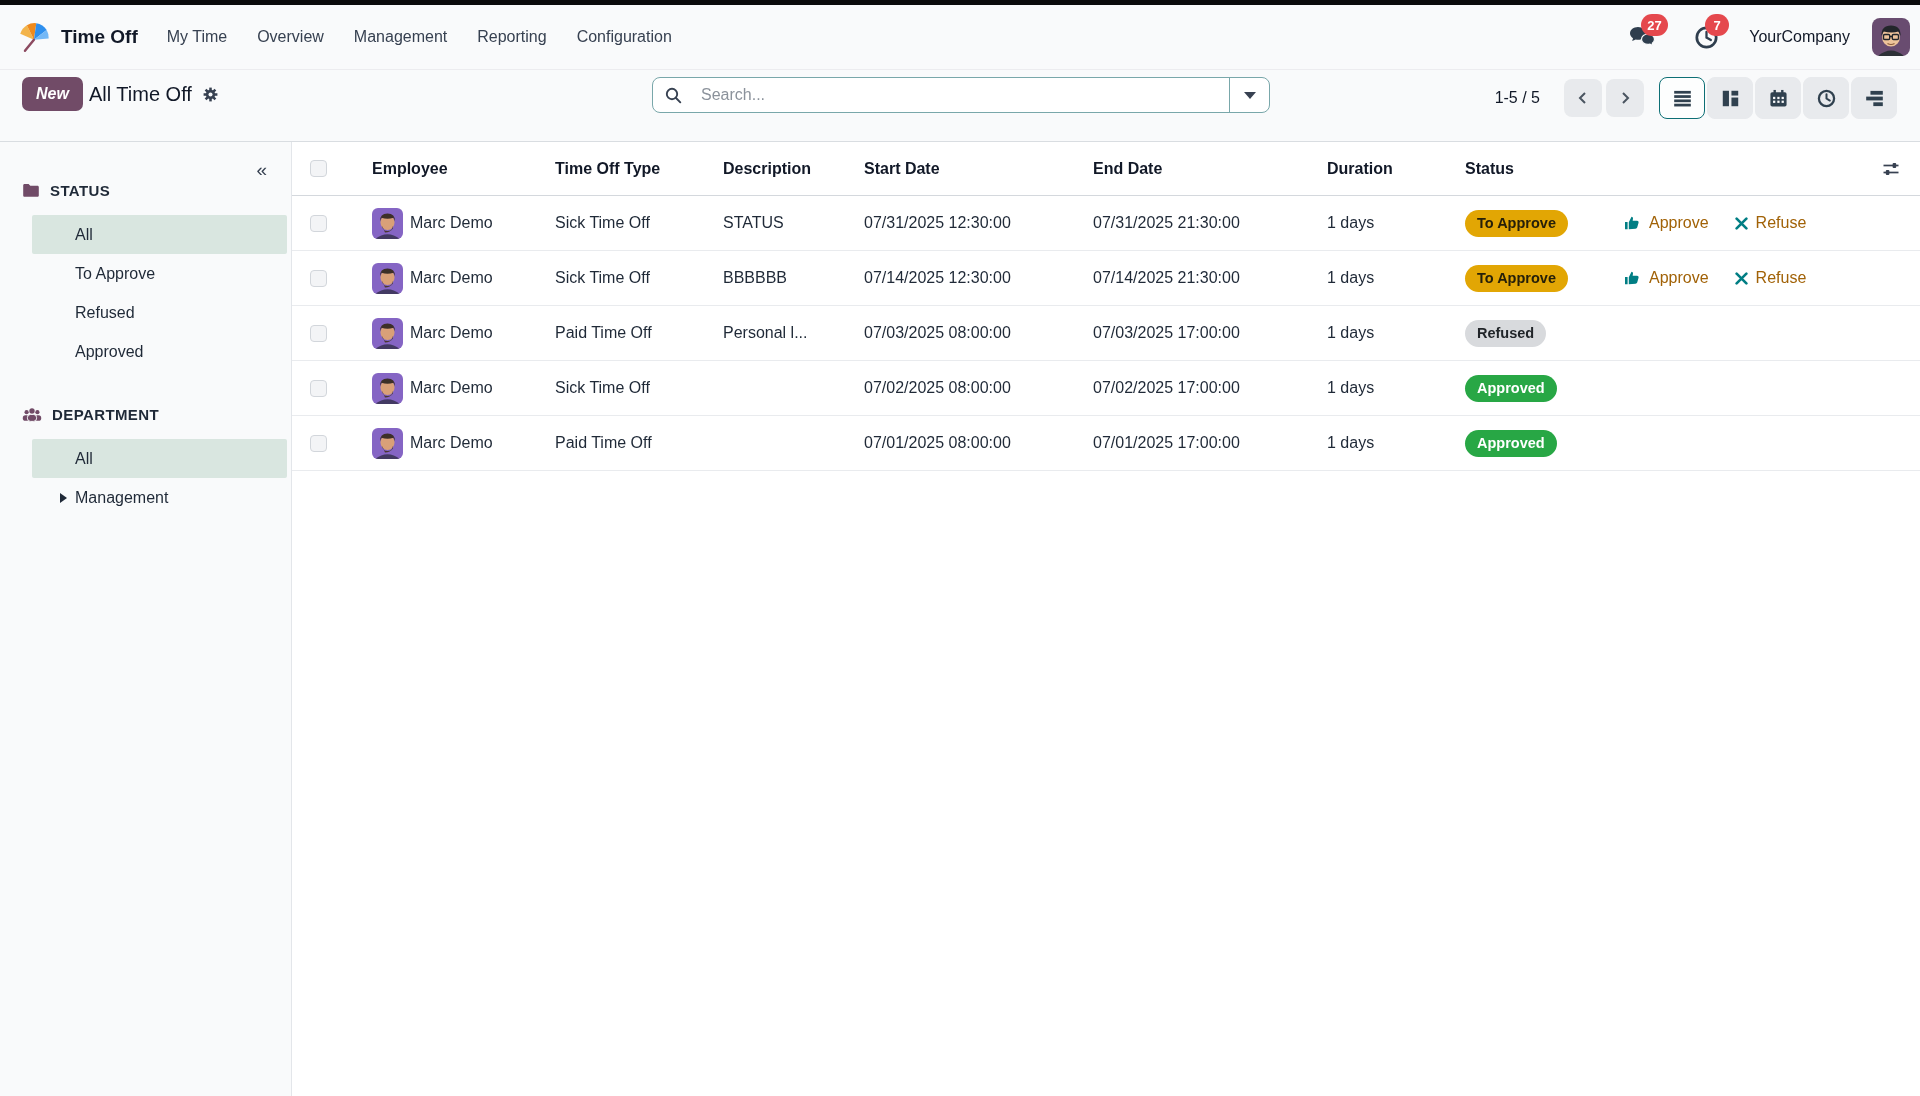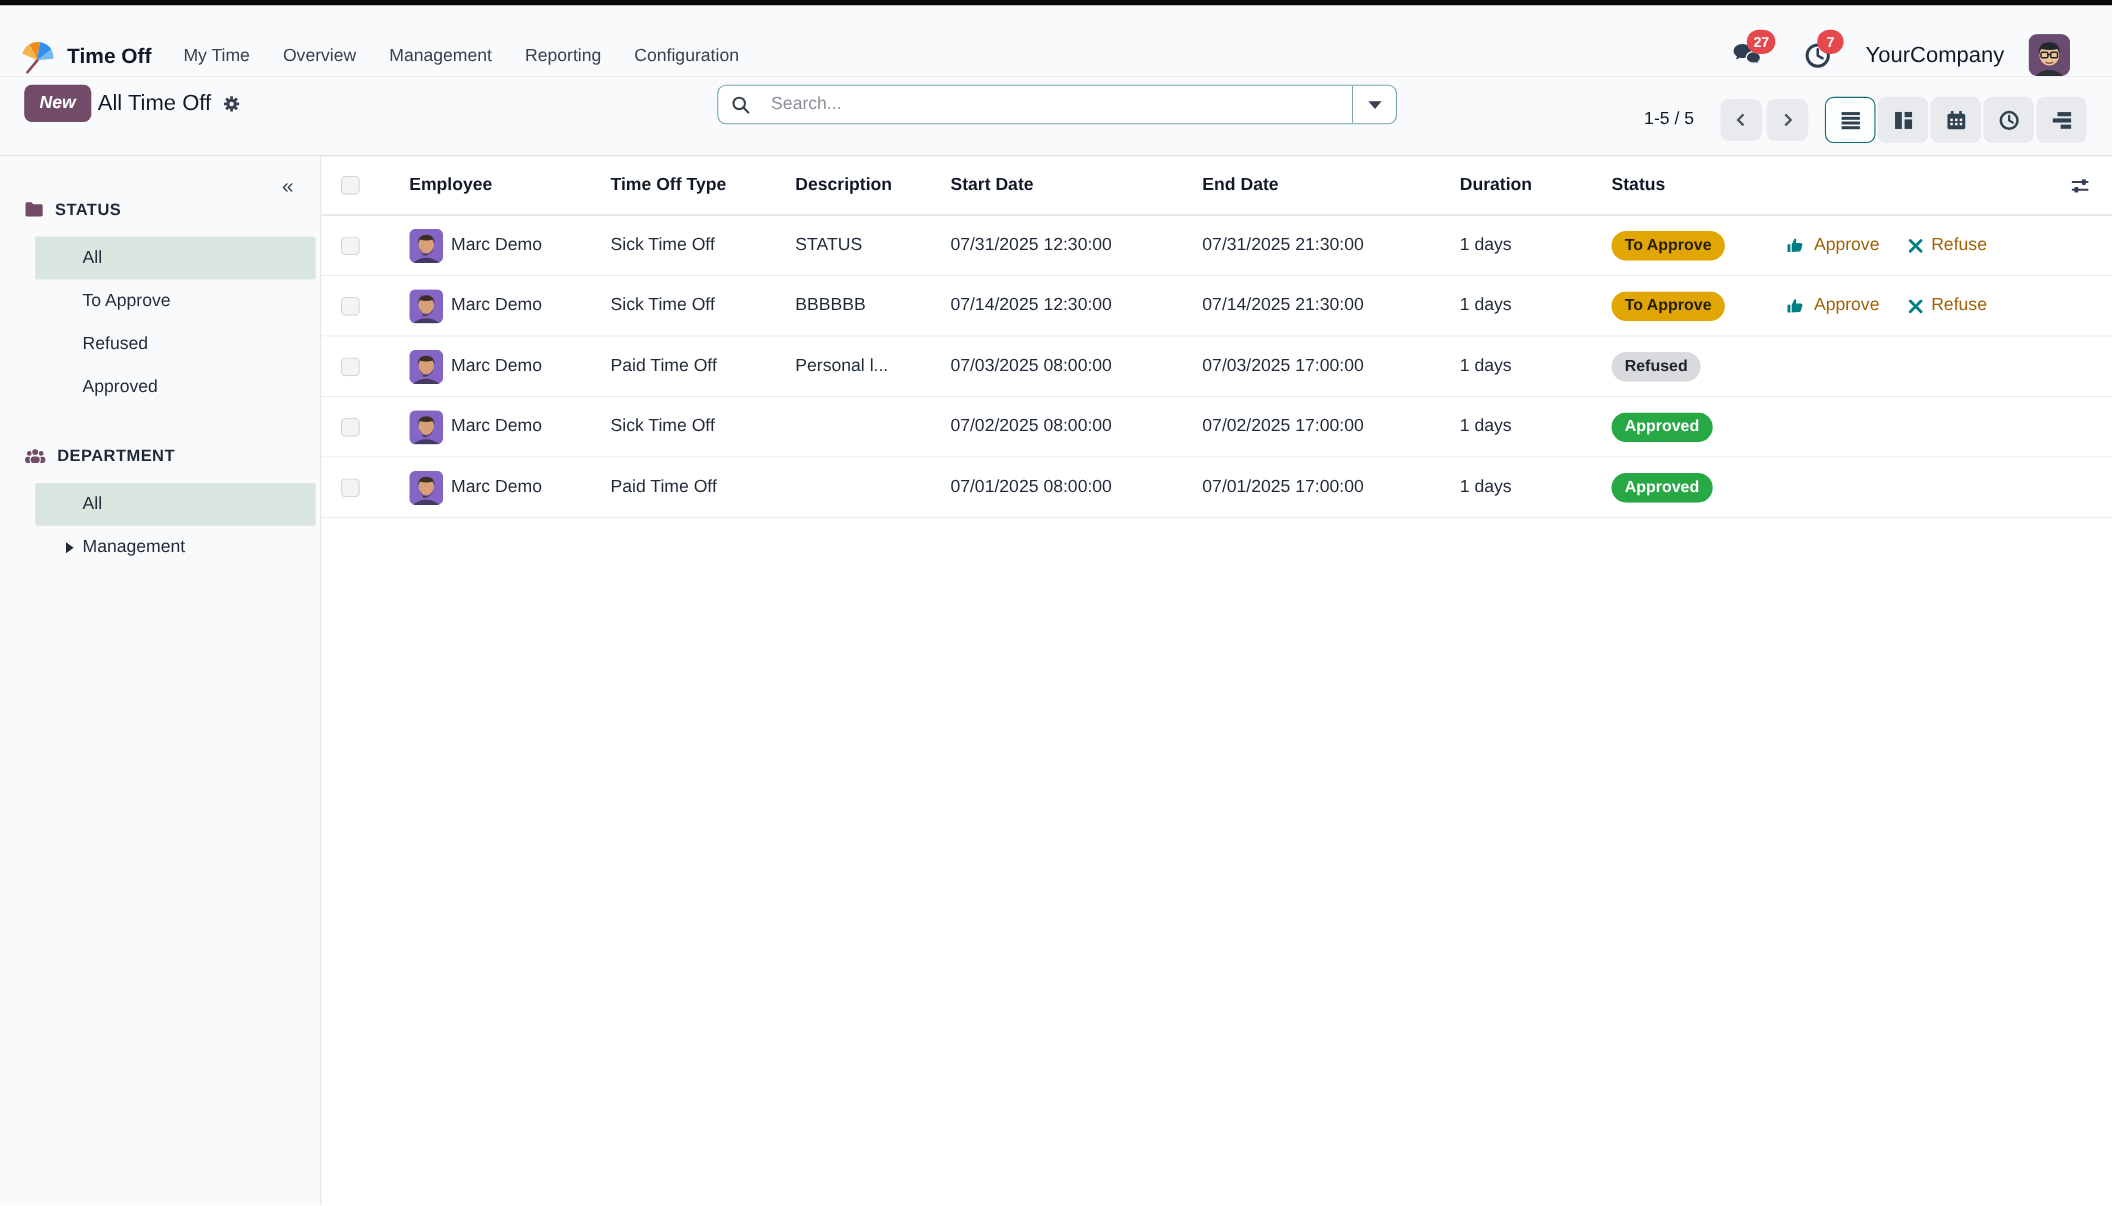--- a/index.html
+++ b/index.html
@@ -2,34 +2,34 @@
 <html><head>
 <meta charset="utf-8">
 <style>
   * { margin:0; padding:0; box-sizing:border-box; }
   html,body { width:1920px; height:1096px; overflow:hidden; background:#fff;
     font-family:"Liberation Sans", sans-serif; color:#1f2937; font-size:16px; }
 
   .top-strip { height:5px; background:#0b0b0c; }
 
   
-  .navbar { height:65px; background:#f9fafb; display:flex; align-items:flex-end;
-    padding:0 38px 0 16px; border-bottom:1px solid #ececef; }
+  .navbar { height:65px; background:#f9fafb; display:flex; align-items:center;
+    padding:0 10px 0 16px; border-bottom:1px solid #ececef; }
   .brand { display:flex; align-items:center; gap:11px; cursor:pointer; }
   .brand-name { font-size:19px; font-weight:700; color:#111827; }
   .nav-menu { display:flex; align-items:center; margin-left:14px; }
   .nav-menu-item { padding:9px 15px; font-size:16px; color:#374151; border-radius:6px; cursor:pointer; }
   .nav-right { margin-left:auto; display:flex; align-items:center; }
   .icon-btn { position:relative; width:34px; height:30px; display:flex; align-items:center;
     justify-content:center; cursor:pointer; }
   .icon-badge { position:absolute; top:-8px; left:16px; background:#e5484d; color:#fff;
     font-size:13px; font-weight:700; min-width:24px; height:22px; padding:0 6px; border-radius:12px;
     display:flex; align-items:center; justify-content:center; }
   .gap-chat { margin-right:30px; } .gap-clock { margin-right:26px; }
-  .company-name { font-size:20px; color:#111827; margin-right:22px; cursor:pointer; }
+  .company-name { font-size:16px; color:#111827; margin-right:22px; cursor:pointer; }
   .avatar-top { width:38px; height:38px; border-radius:8px; overflow:hidden; cursor:pointer; display:block; }
 
   
   .control-panel { position:relative; height:72px; background:#f9fafb; border-bottom:1px solid #d9dde1; }
   .cp-left { position:absolute; left:22px; top:7px; display:flex; align-items:center; }
   .btn-new { background:#714B67; color:#fff; border:none; font-family:inherit; font-size:16px;
     font-weight:700; height:34px; padding:0 14px; border-radius:7px; cursor:pointer;font-style:italic; }
   .breadcrumb-title { font-size:20px; color:#111827; margin-left:6px; white-space:nowrap; }
   .gear-wrap { margin-left:10px; display:flex; align-items:center; cursor:pointer; }
 
@@ -37,21 +37,21 @@
     border:1px solid #79a7aa; border-radius:8px; display:flex; align-items:stretch; }
   .search-main { flex:1; display:flex; align-items:center; padding:0 12px; gap:19px; }
   .search-input { border:none; outline:none; flex:1; font-family:inherit; font-size:16px;
     color:#111827; background:transparent; }
   .search-input::placeholder { color:#8b929b; }
   .search-caret { width:40px; border-left:1px solid #79a7aa; display:flex; align-items:center;
     justify-content:center; cursor:pointer; border-radius:0 8px 8px 0; }
   .caret-down { width:0; height:0; border-left:6px solid transparent; border-right:6px solid transparent;
     border-top:7px solid #374151; }
 
-  .cp-right { position:absolute; right:23px; top:18px; display:flex; align-items:center; }
+  .cp-right { position:absolute; right:23px; top:7px; display:flex; align-items:center; }
   .pager-text { font-size:16px; color:#111827; margin-right:24px; }
   .pager-btns { display:flex; gap:4px; margin-right:15px; }
   .pg-btn { width:38px; height:38px; background:#e8eaed; border:none; border-radius:8px;
     display:flex; align-items:center; justify-content:center; cursor:pointer; }
   .switcher { display:flex; gap:2px; }
   .vs-btn { width:46px; height:42px; background:#e8eaed; border:1px solid #e8eaed; border-radius:8px;
     display:flex; align-items:center; justify-content:center; cursor:pointer; }
   .vs-btn.active { background:#fdfefe; border:1.5px solid #0d6f75; }
 
   

